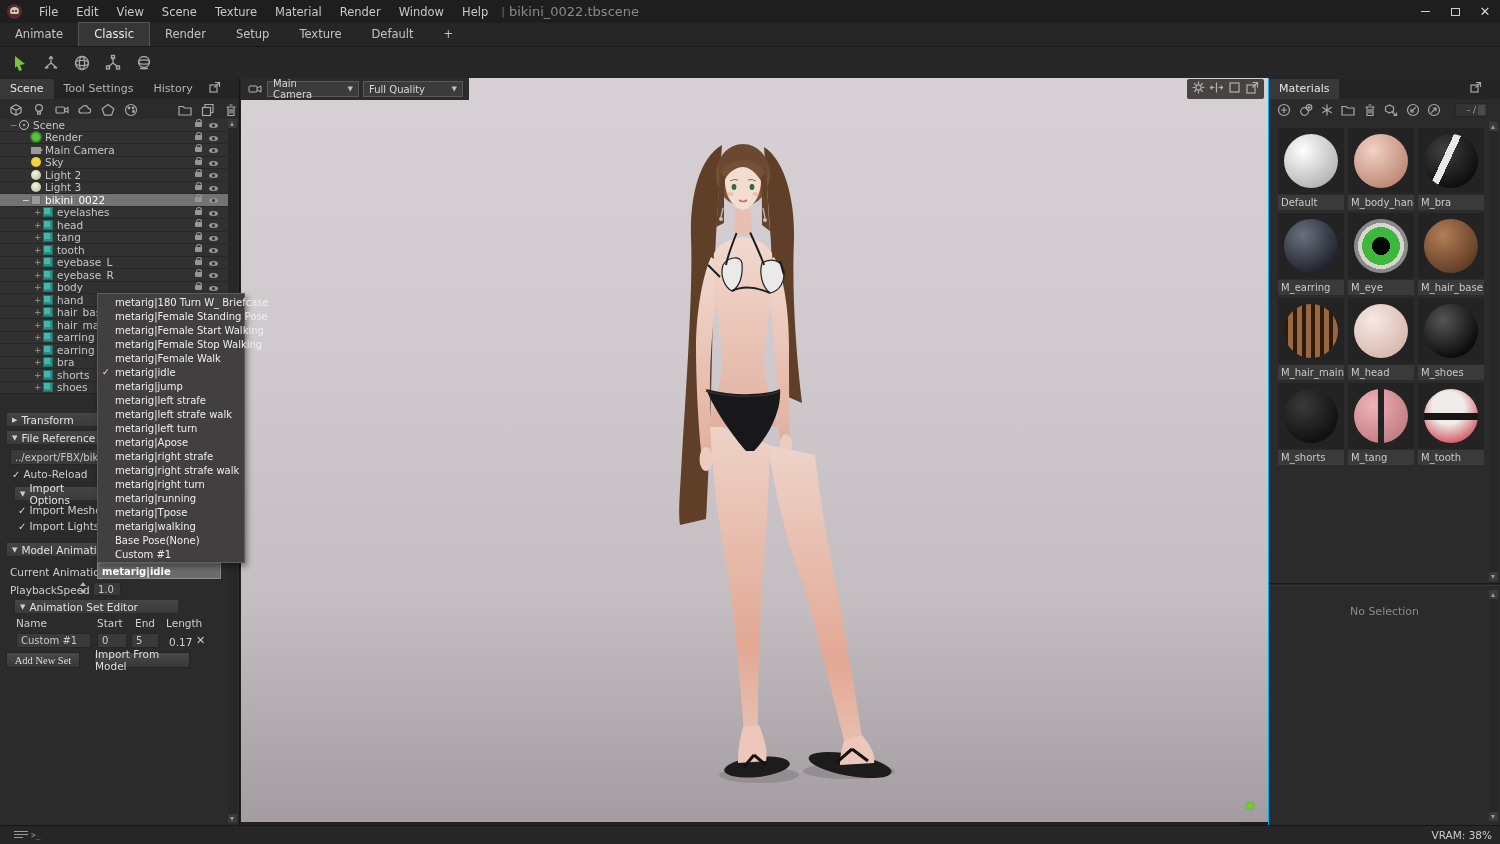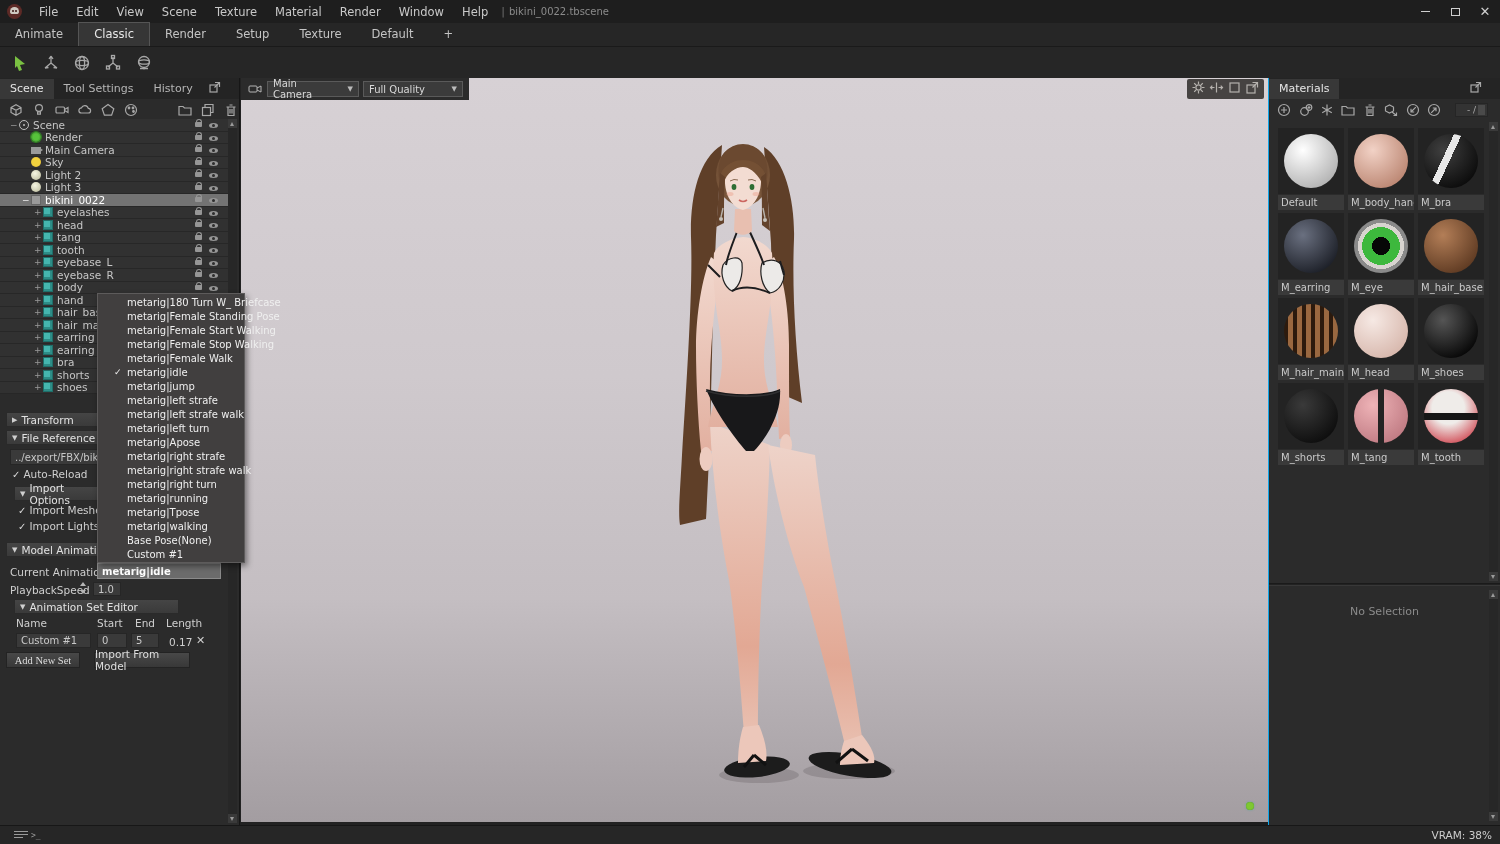--- a/index.html
+++ b/index.html
@@ -8,21 +8,21 @@
   .app { position:relative; width:1240px; height:844px; background:#222; }
 
   
   .titlebar { position:absolute; left:0; top:0; width:1500px; height:23px; background:#1e1e1e; display:flex; align-items:center; }
   .logo { width:15px; height:15px; border-radius:50%; background:#5d2a26; margin:0 8px 0 7px; position:relative; flex:0 0 auto; }
   .logo::before { content:""; position:absolute; left:3px; top:3px; width:9px; height:7px; border-radius:5px 5px 3px 3px; background:#cfc9c0; }
   .logo::after { content:""; position:absolute; left:5px; top:6px; width:2px; height:2px; border-radius:50%; background:#3a1513; box-shadow:3px 0 0 #3a1513; }
   .menu { display:flex; list-style:none; }
   .menu li { padding:4px 9px; color:#c9c9c9; font-size:11.5px; cursor:default; }
   .tb-sep { color:#6e6e6e; padding:0 4px; }
-  .tb-file { color:#8b8b8b; font-size:10px; }
+  .tb-file { color:#8b8b8b; font-size:13px; }
   .winctl { margin-left:auto; display:flex; align-items:center; height:23px; }
   .winctl span { width:30px; height:23px; display:flex; align-items:center; justify-content:center; color:#cfcfcf; }
   .ic-min { width:9px; height:1px; background:#cfcfcf; display:inline-block; }
   .ic-max { width:9px; height:8px; border:1px solid #cfcfcf; display:inline-block; }
   .ic-close { font-size:13px; line-height:1; }
 
   
   .tabbar { position:absolute; left:0; top:23px; width:1500px; height:24px; background:#262626; border-bottom:1px solid #1a1a1a; display:flex; align-items:flex-end; }
   .wtab { padding:4px 15px 5px; font-size:11.5px; color:#c4c4c4; background:transparent; }
   .wtab.active { background:#363636; border:1px solid #555; border-bottom:none; color:#e8e8e8; }
@@ -82,21 +82,21 @@
   .lbl { position:absolute; font-size:10.5px; color:#cfcfcf; white-space:nowrap; }
   .valhl { background:#6b6b6b; border:1px solid #8a8a8a; color:#fff; font-weight:bold; }
   .spin { position:absolute; width:11px; height:14px; }
   .spin i { position:absolute; left:2px; border-left:3.5px solid transparent; border-right:3.5px solid transparent; }
   .spin .u { top:1px; border-bottom:4.5px solid #b5b5b5; }
   .spin .d { bottom:1px; border-top:4.5px solid #b5b5b5; }
   .btn { position:absolute; background:linear-gradient(#484848,#383838); border:1px solid #232323; color:#dedede; font-size:10.5px; display:flex; align-items:center; justify-content:center; }
   .xdel { position:absolute; color:#cfcfcf; font-size:11px; }
 
   
-  .dropdown { position:absolute; left:97px; top:293px; width:148px; background:#413f3f; border:1px solid #5d5b5b; box-shadow:2px 3px 6px rgba(0,0,0,0.45); z-index:60; padding:1px 12px; }
+  .dropdown { position:absolute; left:97px; top:293px; width:148px; background:#413f3f; border:1px solid #5d5b5b; box-shadow:2px 3px 6px rgba(0,0,0,0.45); z-index:60; padding:1px 0; }
   .dd-item { height:14px; display:flex; align-items:center; font-size:10px; color:#efefef; padding-left:17px; position:relative; white-space:nowrap; }
   .dd-item .check { position:absolute; left:4px; font-size:9px; visibility:hidden; }
   .dd-item.checked .check { visibility:visible; }
 
   
   .viewport { position:absolute; left:241px; top:78px; width:1027px; height:744px; background:linear-gradient(180deg,#d7d1d5 0%, #cfc9cd 40%, #c4bec2 70%, #a39da1 100%); overflow:hidden; }
   .vp-strip { position:absolute; left:0; top:0; width:228px; height:22px; background:#2b2b2b; display:flex; align-items:center; }
   .vp-cam { width:20px; height:16px; margin:0 2px 0 4px; display:flex; align-items:center; justify-content:center; }
   .vp-dd { height:16px; background:#3b3b3b; border:1px solid #5a5a5a; color:#d8d8d8; font-size:10px; display:flex; align-items:center; padding:0 5px; }
   .vp-dd .ca { margin-left:auto; font-size:7px; color:#bbb; padding-left:14px; }

